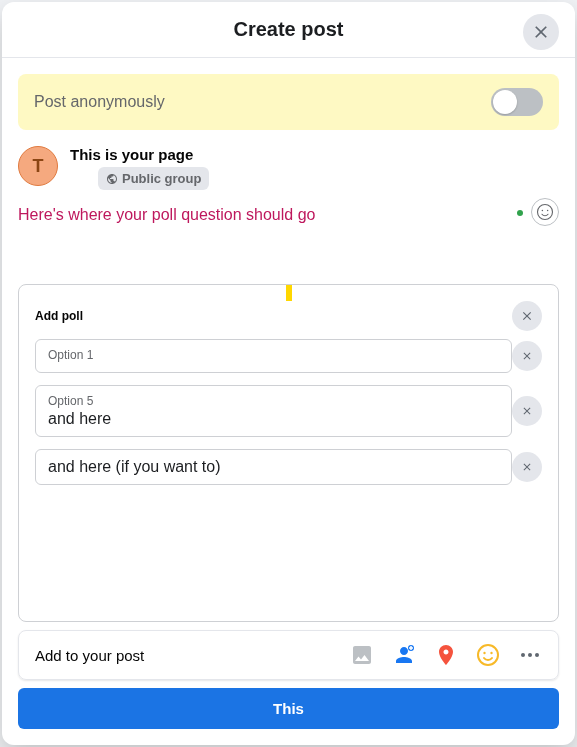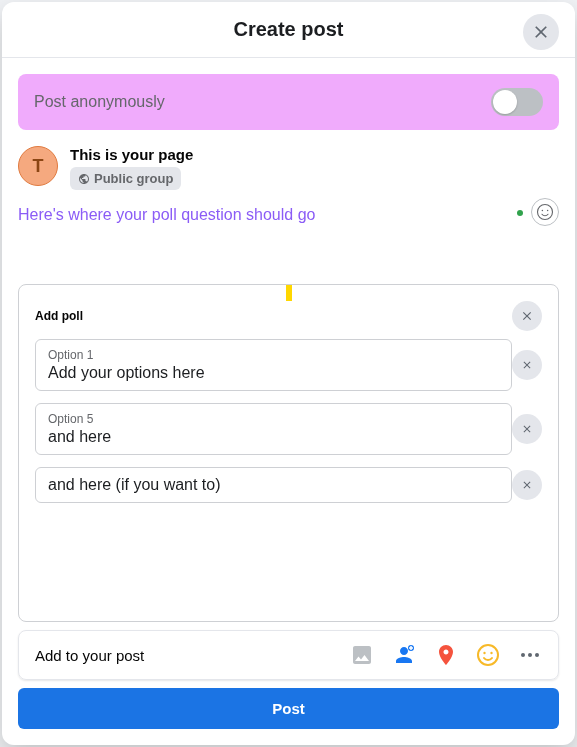--- a/index.html
+++ b/index.html
@@ -2,31 +2,31 @@
 <html><head>
   <meta charset="utf-8">
   <style>
     * { box-sizing: border-box; margin: 0; padding: 0; }
     body { font-family: Helvetica, Arial, sans-serif; background: #f0f2f5; width: 577px; height: 747px; overflow: hidden; }
     .modal { background: #fff; border-radius: 12px; width: 573px; height: 743px; margin: 2px auto; box-shadow: 0 12px 28px rgba(0,0,0,0.2); display: flex; flex-direction: column; position: relative; }
     .header { display: flex; align-items: center; justify-content: center; padding: 16px; border-bottom: 1px solid #e4e6eb; position: relative; }
     .header h1 { font-size: 20px; font-weight: 700; color: #1c1e21; }
     .close-btn { position: absolute; right: 16px; top: 12px; width: 36px; height: 36px; border-radius: 50%; background: #e4e6eb; display: flex; align-items: center; justify-content: center; cursor: pointer; border: none; }
     .close-btn svg { width: 20px; height: 20px; fill: #606770; }
-    .anon-row { margin: 16px 16px 0 16px; background: #f0abfc; border-radius: 8px; padding: 14px 16px; display: flex; align-items: center; justify-content: space-between; }
+    .anon-row { margin: 16px 16px 0 16px; background: #fef9c3; border-radius: 8px; padding: 14px 16px; display: flex; align-items: center; justify-content: space-between; }
     .anon-row span { color: #65676b; font-size: 16px; }
     .toggle { width: 52px; height: 28px; border-radius: 14px; background: #bcc0c4; position: relative; cursor: pointer; }
     .toggle-knob { width: 24px; height: 24px; border-radius: 50%; background: #fff; position: absolute; top: 2px; left: 2px; box-shadow: 0 1px 2px rgba(0,0,0,0.2); }
     .author-row { display: flex; padding: 16px 16px 8px 16px; align-items: flex-start; }
     .avatar { width: 40px; height: 40px; border-radius: 50%; background: #f5a97f; display: flex; align-items: center; justify-content: center; font-weight: 700; color: #8b4513; font-size: 18px; border: 1px solid #e07a3f; }
     .author-info { margin-left: 12px; }
     .author-name { font-weight: 600; font-size: 15px; color: #050505; }
-    .privacy-badge { display: inline-flex; align-items: center; background: #e4e6eb; border-radius: 6px; padding: 4px 8px; margin-top: 4px; font-size: 13px; font-weight: 600; color: #65676b; gap: 4px; }
+    .privacy-badge { display: inline-flex; align-items: center; background: #e4e6eb; border-radius: 6px; padding: 4px 8px; margin-top: 4px; font-size: 13px; font-weight: 600; color: #65676b; gap: 4px; margin-left: 28px; }
     .privacy-badge svg { width: 12px; height: 12px; fill: #65676b; }
-    .post-text { padding: 8px 16px 0 16px; font-size: 16px; color: #8b5cf6; position: relative; }
+    .post-text { padding: 8px 16px 0 16px; font-size: 16px; color: #be185d; position: relative; }
     .emoji-btn { position: absolute; right: 16px; top: 0; width: 28px; height: 28px; border-radius: 50%; border: 1px solid #bcc0c4; display: flex; align-items: center; justify-content: center; cursor: pointer; background: #fff; }
     .emoji-btn svg { width: 18px; height: 18px; fill: none; stroke: #65676b; stroke-width: 1.5; }
     .status-dot { position: absolute; right: 52px; top: 12px; width: 6px; height: 6px; border-radius: 50%; background: #31a24c; }
     .poll-section { margin: 60px 16px 0 16px; border: 1px solid #ced0d4; border-radius: 8px; position: relative; flex: 1; overflow: hidden; }
     .yellow-marker { position: absolute; top: -2px; left: 50%; transform: translateX(-50%); width: 6px; height: 18px; background: #ffd700; z-index: 2; }
     .poll-header { display: flex; align-items: center; justify-content: space-between; padding: 16px 16px 8px 16px; }
     .poll-title { font-size: 12px; font-weight: 700; color: #050505; }
     .poll-close { width: 30px; height: 30px; border-radius: 50%; background: #e4e6eb; display: flex; align-items: center; justify-content: center; cursor: pointer; border: none; }
     .poll-close svg { width: 14px; height: 14px; fill: #606770; }
     .poll-options { padding: 0 16px 16px 16px; }
@@ -95,21 +95,20 @@
       <button class="poll-close">
         <svg viewBox="0 0 24 24">
             <path d="M19 6.41L17.59 5 12 10.59 6.41 5 5 6.41 10.59 12 5 17.59 6.41 19 12 13.41 17.59 19 19 17.59 13.41 12z"></path>
           </svg>
       </button>
     </div>
     <div class="poll-options">
       <div class="option-row">
         <div class="option-input">
           <div class="option-label">Option 1</div>
-          <input class="option-value" value="Add your options here" style="">
         </div>
         <button class="option-remove">
           <svg viewBox="0 0 24 24">
               <path d="M19 6.41L17.59 5 12 10.59 6.41 5 5 6.41 10.59 12 5 17.59 6.41 19 12 13.41 17.59 19 19 17.59 13.41 12z"></path>
             </svg>
         </button>
       </div>
       <div class="option-row">
         <div class="option-input">
           <div class="option-label">Option 5</div>
@@ -165,14 +164,14 @@
       <div class="add-icon">
         <svg viewBox="0 0 24 24" width="24" height="24" fill="#606770">
             <circle cx="5" cy="12" r="2"></circle>
             <circle cx="12" cy="12" r="2"></circle>
             <circle cx="19" cy="12" r="2"></circle>
           </svg>
       </div>
     </div>
   </div>
 
-  <button class="post-btn">Post</button>
+  <button class="post-btn">This</button>
 </div>
 
 </body></html>

